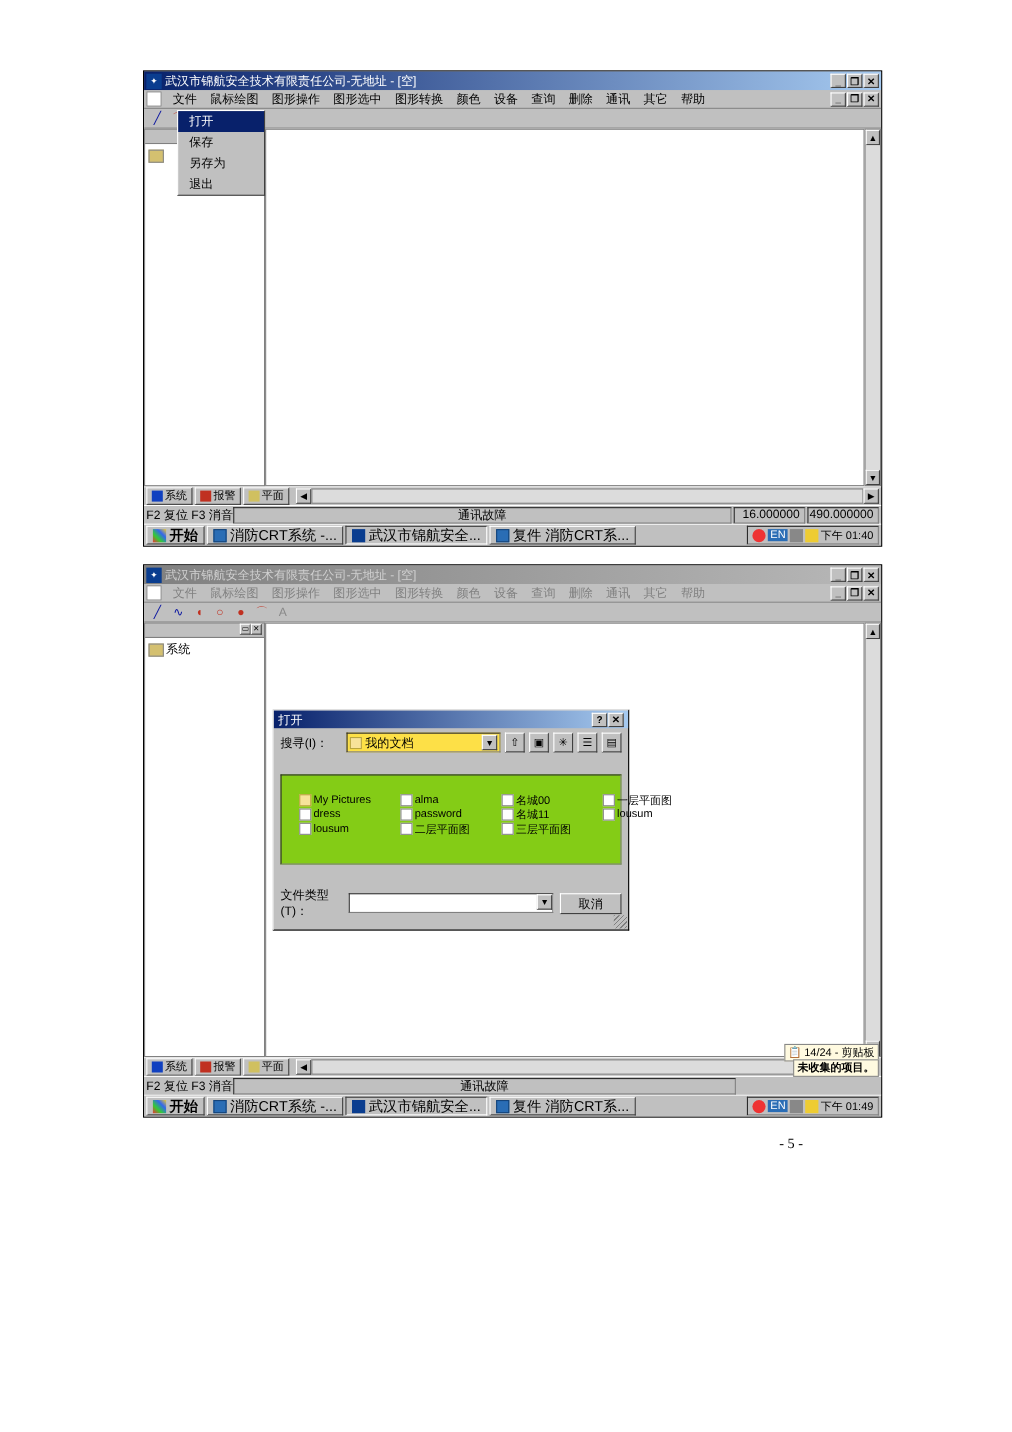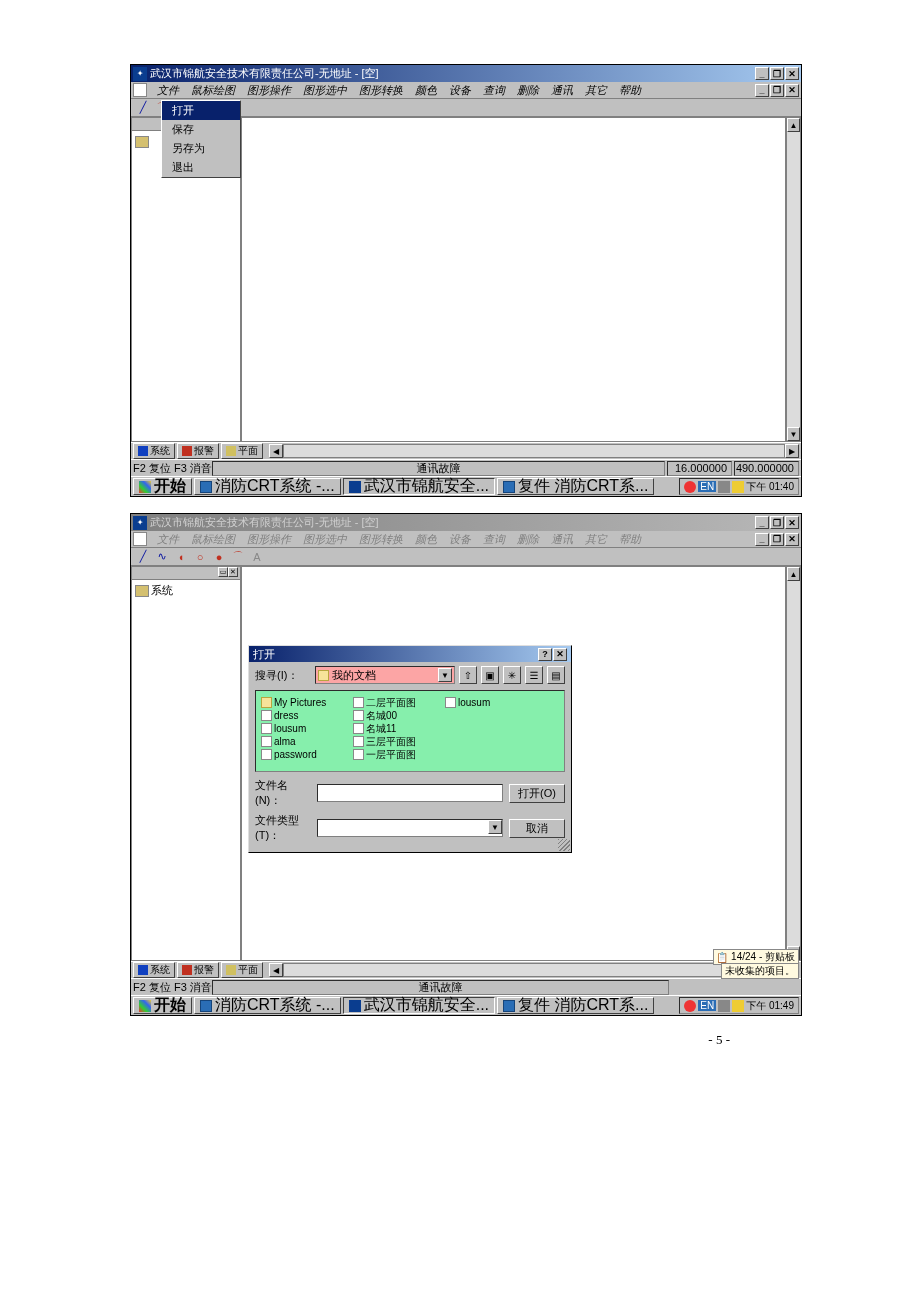--- a/index.html
+++ b/index.html
@@ -6,21 +6,21 @@
   body { font-family: "SimSun", "宋体", serif; background: #fff; width: 920px; margin: 0 auto; font-size: 14px; color: #000; }
   .page { padding: 60px 90px 30px 90px; }
   .section-label { margin-left: 60px; margin-bottom: 12px; font-size: 15px; }
   .screenshot { border: 1px solid #000; margin: 4px 0 16px 40px; width: 672px; background: #c0c0c0; font-family: "SimSun", sans-serif; font-size: 11px; position: relative; }
   .titlebar { background: linear-gradient(to right, #08216b, #a6caf0); color: #fff; height: 17px; display: flex; align-items: center; padding: 0 2px; font-size: 11px; }
   .titlebar-icon { width: 14px; height: 14px; background: #0a3d8f; margin-right: 3px; display: inline-flex; align-items: center; justify-content: center; font-size: 8px; }
   .win-btns { margin-left: auto; display: flex; gap: 1px; }
   .win-btn { width: 14px; height: 13px; background: #c0c0c0; border: 1px solid; border-color: #fff #404040 #404040 #fff; font-size: 9px; display: flex; align-items: center; justify-content: center; color: #000; font-family: Arial; font-weight: bold; cursor: pointer; }
   .menubar { background: #c0c0c0; height: 17px; display: flex; align-items: center; padding: 0 2px; font-size: 11px; gap: 0; border-bottom: 1px solid #808080; }
   .menubar .doc-icon { width: 14px; height: 14px; background: #fff; border: 1px solid #888; margin-right: 4px; display: inline-block; }
-  .menu-item { padding: 1px 6px; cursor: pointer; color: #000; font-style: italic; }
+  .menu-item { padding: 1px 6px; cursor: pointer; color: #000; }
   .menu-item.disabled { color: #808080; }
   .menubar .win-btns { margin-left: auto; }
   .toolbar { background: #c0c0c0; height: 18px; display: flex; align-items: center; padding: 1px 4px; gap: 3px; border-bottom: 1px solid #808080; }
   .tool-icon { width: 16px; height: 15px; display: inline-flex; align-items: center; justify-content: center; font-size: 11px; }
   .content-row { display: flex; background: #c0c0c0; }
   .sidebar { width: 110px; background: #c0c0c0; border: 1px solid #808080; position: relative; }
   .sidebar-header { height: 13px; background: #c0c0c0; border-bottom: 1px solid #808080; display: flex; justify-content: flex-end; padding-right: 2px; }
   .sidebar-minibtn { width: 10px; height: 10px; background: #c0c0c0; border: 1px solid; border-color: #fff #404040 #404040 #fff; font-size: 7px; display: inline-flex; align-items: center; justify-content: center; }
   .sidebar-body { background: #fff; height: 310px; padding: 2px; }
   .sidebar-item { display: flex; align-items: center; gap: 2px; padding: 1px; }
@@ -36,36 +36,36 @@
   .tab-btn { background: #c0c0c0; border: 1px solid; border-color: #fff #404040 #404040 #fff; padding: 0 4px; font-size: 10px; display: inline-flex; align-items: center; gap: 2px; cursor: pointer; }
   .tab-ico { width: 10px; height: 10px; display: inline-block; }
   .hscroll { flex: 1; display: flex; margin-left: 4px; }
   .hscroll-btn { width: 14px; height: 14px; background: #c0c0c0; border: 1px solid; border-color: #fff #404040 #404040 #fff; font-size: 8px; display: flex; align-items: center; justify-content: center; cursor: pointer; }
   .hscroll-track { flex: 1; background: #dcdcdc; border: 1px solid #808080; }
   .status-row { background: #c0c0c0; height: 17px; display: flex; align-items: center; padding: 0 2px; font-size: 11px; border-top: 1px solid #fff; }
   .status-cell { border: 1px inset #808080; padding: 0 4px; height: 15px; display: inline-flex; align-items: center; }
   .status-mid { flex: 1; text-align: center; justify-content: center; }
   .status-num { width: 65px; justify-content: flex-end; margin-left: 2px; }
   .taskbar { background: #c0c0c0; height: 20px; display: flex; align-items: center; padding: 1px 2px; gap: 2px; border-top: 1px solid #fff; }
-  .task-btn { background: #c0c0c0; border: 1px solid; border-color: #fff #404040 #404040 #fff; padding: 1px 5px; font-size: 16px; display: inline-flex; align-items: center; gap: 3px; cursor: pointer; height: 17px; }
+  .task-btn { background: #c0c0c0; border: 1px solid; border-color: #fff #404040 #404040 #fff; padding: 1px 5px; font-size: 13px; display: inline-flex; align-items: center; gap: 3px; cursor: pointer; height: 17px; }
   .task-btn.pressed { border-color: #404040 #fff #fff #404040; }
   .task-ico { width: 12px; height: 12px; display: inline-block; }
   .tray { margin-left: auto; display: flex; align-items: center; gap: 2px; border: 1px inset #808080; padding: 0 4px; height: 17px; font-size: 10px; }
   .tray-ico { width: 12px; height: 12px; display: inline-block; }
   .body-text { text-indent: 2em; line-height: 2; margin: 8px 40px 4px 50px; font-size: 15px; }
   
   .open-dialog { position: absolute; left: 6px; top: 78px; width: 324px; background: #c0c0c0; border: 1px solid; border-color: #dfdfdf #000 #000 #dfdfdf; z-index: 20; font-size: 11px; }
   .dlg-title { background: linear-gradient(to right, #08216b, #a6caf0); color: #fff; height: 16px; display: flex; align-items: center; padding: 0 4px; }
   .dlg-title .win-btns { margin-left: auto; }
   .dlg-row { display: flex; align-items: center; padding: 4px 6px; gap: 4px; }
   .dlg-label { width: 56px; }
-  .dlg-combo { flex: 1; height: 18px; background: #fca5a5; border: 1px inset #808080; display: flex; align-items: center; padding: 0 2px; gap: 3px; }
+  .dlg-combo { flex: 1; height: 18px; background: #fde047; border: 1px inset #808080; display: flex; align-items: center; padding: 0 2px; gap: 3px; }
   .combo-btn { width: 14px; height: 14px; background: #c0c0c0; border: 1px solid; border-color: #fff #404040 #404040 #fff; margin-left: auto; font-size: 8px; display: flex; align-items: center; justify-content: center; }
   .dlg-iconbtn { width: 18px; height: 18px; background: #c0c0c0; border: 1px solid; border-color: #fff #404040 #404040 #fff; display: inline-flex; align-items: center; justify-content: center; font-size: 10px; }
-  .dlg-filelist { margin: 2px 6px; height: 82px; background: #86efac; border: 1px inset #808080; padding: 5px; display: flex; flex-direction: column; flex-wrap: wrap; align-content: flex-start; gap: 0 6px; }
+  .dlg-filelist { margin: 16px 6px; height: 82px; background: #84cc16; border: 1px inset #808080; padding: 16px; display: flex; flex-direction: column; flex-wrap: wrap; align-content: flex-start; gap: 0 6px; }
   .file-item { display: inline-flex; align-items: center; gap: 2px; font-size: 10px; padding: 0; height: 13px; width: 86px; }
   .file-ico { width: 11px; height: 11px; display: inline-block; border: 1px solid #888; background: #fff; }
   .file-ico.folder { background: #f7e39a; border-color: #b8a53e; }
   .dlg-bottom { padding: 4px 6px; }
   .dlg-input-row { display: flex; align-items: center; gap: 6px; margin-bottom: 5px; }
   .dlg-text { flex: 1; height: 18px; background: #fff; border: 1px inset #808080; }
   .dlg-btn { width: 56px; height: 19px; background: #c0c0c0; border: 1px solid; border-color: #fff #404040 #404040 #fff; font-size: 11px; cursor: pointer; }
   .grip { position: absolute; right: 1px; bottom: 1px; width: 12px; height: 12px; background: repeating-linear-gradient(135deg, #808080 0 1px, transparent 1px 3px); }
   .tray-badge { position: absolute; right: 2px; top: -34px; background: #fffae0; border: 1px solid #888; font-size: 10px; padding: 0 3px; display: flex; align-items: center; gap: 2px; }
   .page-num { text-align: right; margin-right: 100px; margin-top: 4px; font-size: 13px; }
@@ -312,25 +312,20 @@
                 <span class="file-ico"></span>
                 <span>一层平面图</span>
               </div>
               <div class="file-item">
                 <span class="file-ico"></span>
                 <span>lousum</span>
               </div>
             </div>
           <div class="dlg-bottom">
             <div class="dlg-input-row">
-              <span class="dlg-label">文件名(N)：</span>
-              <div class="dlg-text"></div>
-              <button class="dlg-btn">打开(O)</button>
-            </div>
-            <div class="dlg-input-row">
               <span class="dlg-label">文件类型(T)：</span>
               <div class="dlg-text" style="display:flex;">
                   <span class="combo-btn" style="margin-left:auto;">▼</span>
                 </div>
               <button class="dlg-btn">取消</button>
             </div>
           </div>
           <div class="grip"></div>
         </div>
       </div>
@@ -360,21 +355,21 @@
       </div>
     </div>
     <div class="status-row" style="position:relative;">
       <span>F2 复位 F3 消音</span>
       <span class="status-cell status-mid">通讯故障</span>
       <span style="width:130px;"></span>
       <div class="tray-badge" style="top:-30px;">
         <span style="color:#c08030;">📋</span>
           <span>14/24 - 剪贴板</span>
       </div>
-      <div class="tray-badge" style="top:-16px;">
+      <div class="tray-badge" style="top:-16px;font-weight:bold;">
         <span>未收集的项目。</span>
       </div>
     </div>
     <div class="taskbar">
       <span class="task-btn">
           <span class="task-ico" style="background:linear-gradient(45deg,#e33,#3c3,#36e,#ec3);"></span>
           <span style="font-weight:bold;">开始</span>
         </span>
       <span class="task-btn">
           <span class="task-ico" style="background:#2a6db5;border:1px solid #15447a;"></span>

